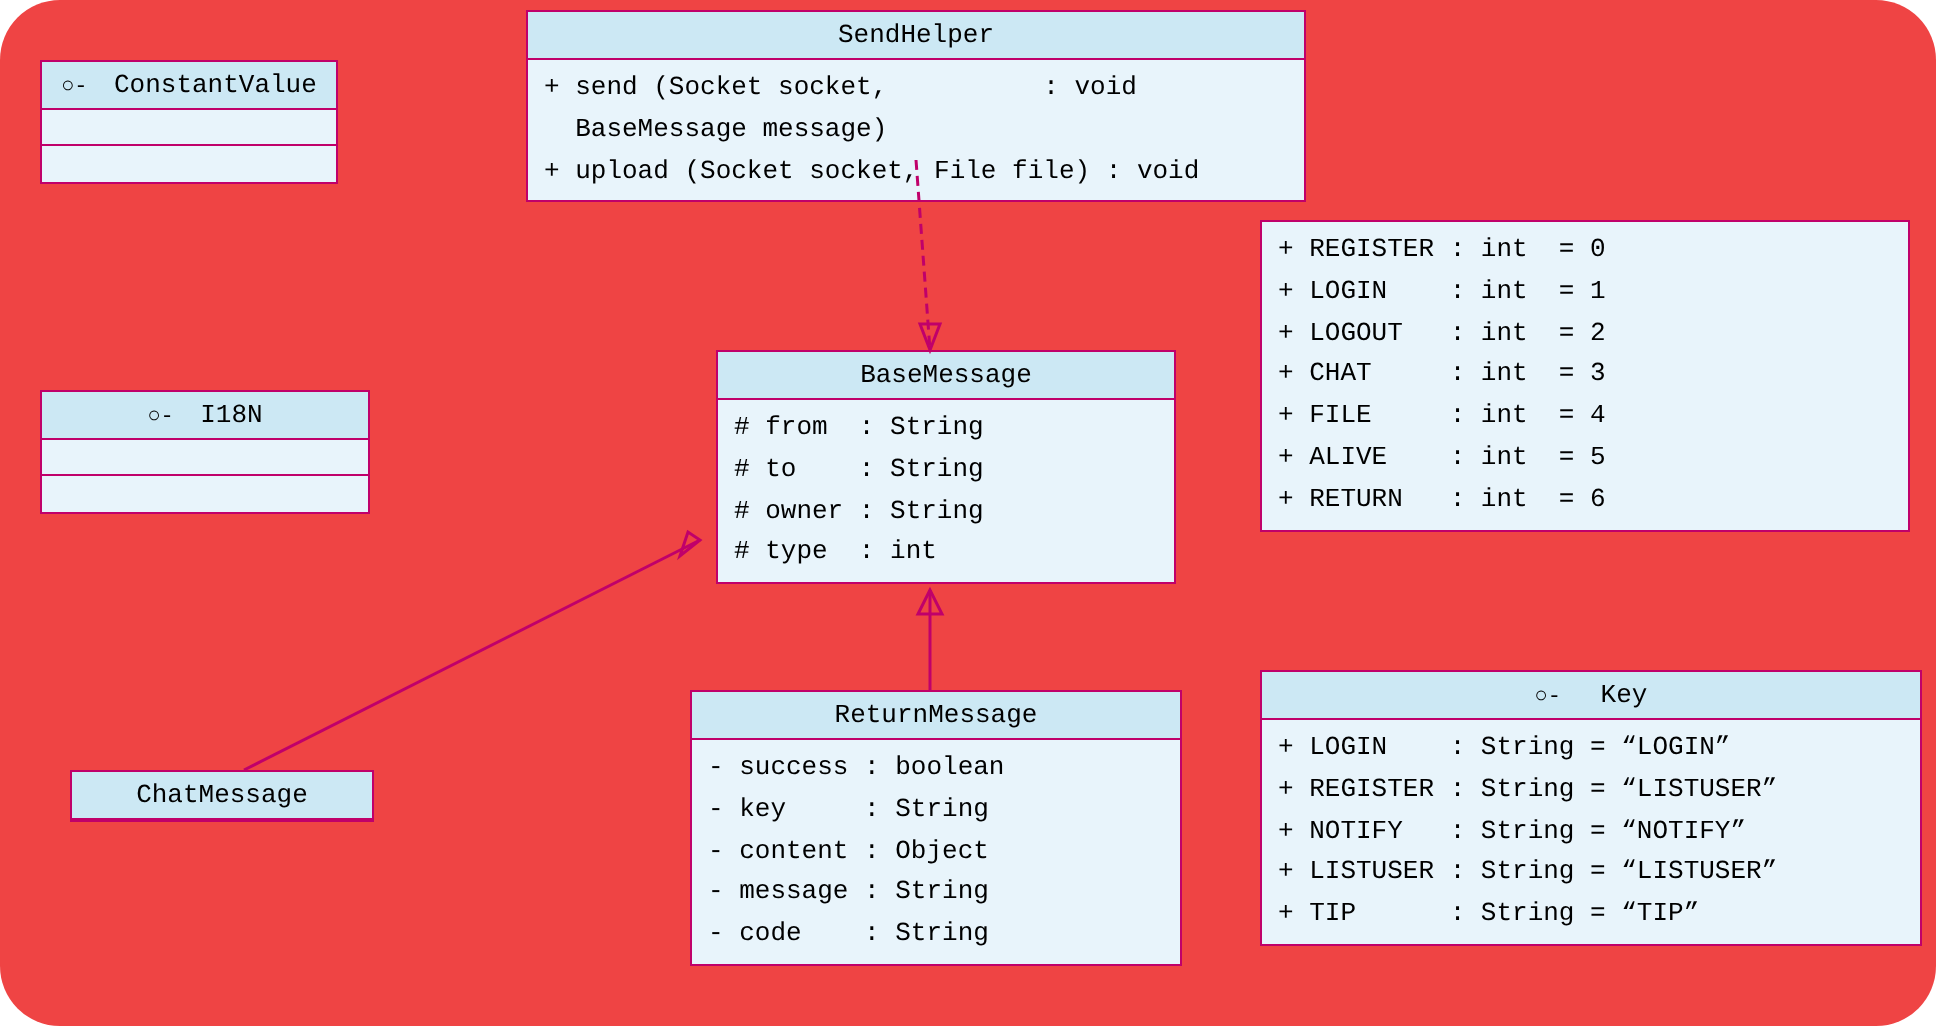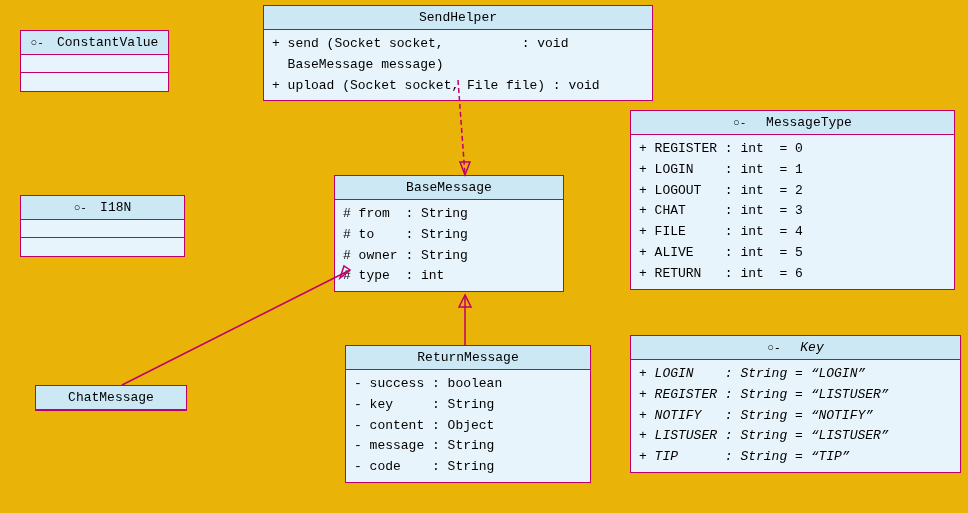--- a/index.html
+++ b/index.html
@@ -9,21 +9,22 @@
       font-size: 13px;
       width: 968px;
       height: 513px;
       position: relative;
       overflow: hidden;
     }
     .diagram-container {
       position: relative;
       width: 968px;
       height: 513px;
-      background: #eab308;
+      background: #ef4444;
+      border-radius: 30px;
     }
     .uml-box {
       position: absolute;
       border: 1.5px solid #c0006a;
       background: #fff;
     }
     .uml-box .header {
       background: #cce8f4;
       text-align: center;
       padding: 4px 8px;
@@ -76,21 +77,21 @@
   </div>
 
   <div class="uml-box" style="left:20px; top:195px; width:165px;">
     <div class="header">
       <span style="font-size:11px;">○- &nbsp;</span>I18N
     </div>
     <div class="section empty"></div>
     <div class="section empty"></div>
   </div>
 
-  <div class="uml-box" style="left:334px; top:175px; width:230px;">
+  <div class="uml-box" style="left:358px; top:175px; width:230px;">
     <div class="header">BaseMessage</div>
     <div class="section">
       <div># from&nbsp;&nbsp;: String</div>
       <div># to&nbsp;&nbsp;&nbsp;&nbsp;: String</div>
       <div># owner : String</div>
       <div># type&nbsp;&nbsp;: int</div>
     </div>
   </div>
 
   <div class="uml-box" style="left:35px; top:385px; width:152px;">
@@ -102,35 +103,32 @@
     <div class="section">
       <div>- success : boolean</div>
       <div>- key&nbsp;&nbsp;&nbsp;&nbsp; : String</div>
       <div>- content : Object</div>
       <div>- message : String</div>
       <div>- code&nbsp;&nbsp;&nbsp; : String</div>
     </div>
   </div>
 
   <div class="uml-box" style="left:630px; top:110px; width:325px;">
-    <div class="header">
-      <span style="font-size:11px;">○-&nbsp;&nbsp;&nbsp;</span>MessageType
-    </div>
     <div class="section">
       <div>+ REGISTER : int&nbsp; = 0</div>
       <div>+ LOGIN&nbsp;&nbsp;&nbsp;&nbsp;: int&nbsp; = 1</div>
       <div>+ LOGOUT&nbsp;&nbsp;&nbsp;: int&nbsp; = 2</div>
       <div>+ CHAT&nbsp;&nbsp;&nbsp;&nbsp;&nbsp;: int&nbsp; = 3</div>
       <div>+ FILE&nbsp;&nbsp;&nbsp;&nbsp;&nbsp;: int&nbsp; = 4</div>
       <div>+ ALIVE&nbsp;&nbsp;&nbsp;&nbsp;: int&nbsp; = 5</div>
       <div>+ RETURN&nbsp;&nbsp;&nbsp;: int&nbsp; = 6</div>
     </div>
   </div>
 
-  <div class="uml-box" style="left:630px; top:335px; width:331px;font-style:italic;">
+  <div class="uml-box" style="left:630px; top:335px; width:331px;">
     <div class="header">
       <span style="font-size:11px;">○-&nbsp;&nbsp;&nbsp;</span>Key
     </div>
     <div class="section">
       <div>+ LOGIN&nbsp;&nbsp;&nbsp;&nbsp;: String = “LOGIN”</div>
       <div>+ REGISTER : String = “LISTUSER”</div>
       <div>+ NOTIFY&nbsp;&nbsp;&nbsp;: String = “NOTIFY”</div>
       <div>+ LISTUSER : String = “LISTUSER”</div>
       <div>+ TIP&nbsp;&nbsp;&nbsp;&nbsp;&nbsp;&nbsp;: String = “TIP”</div>
     </div>

